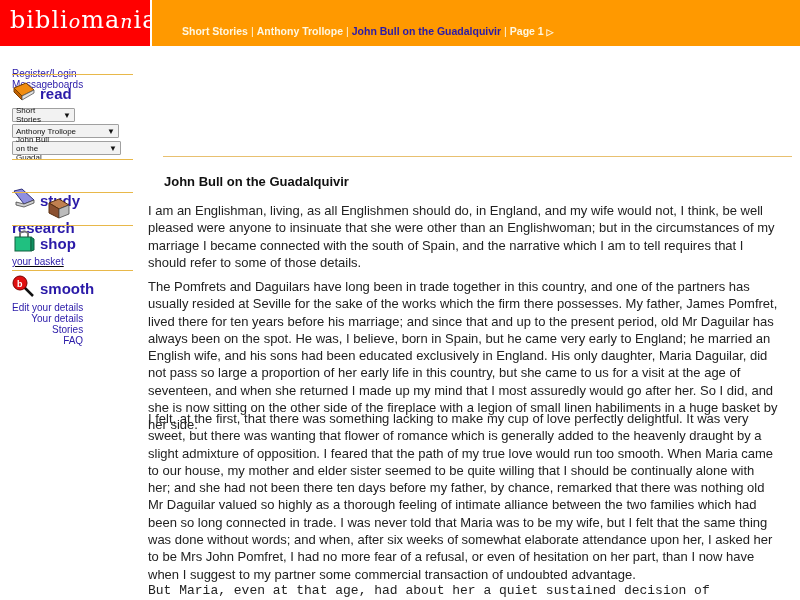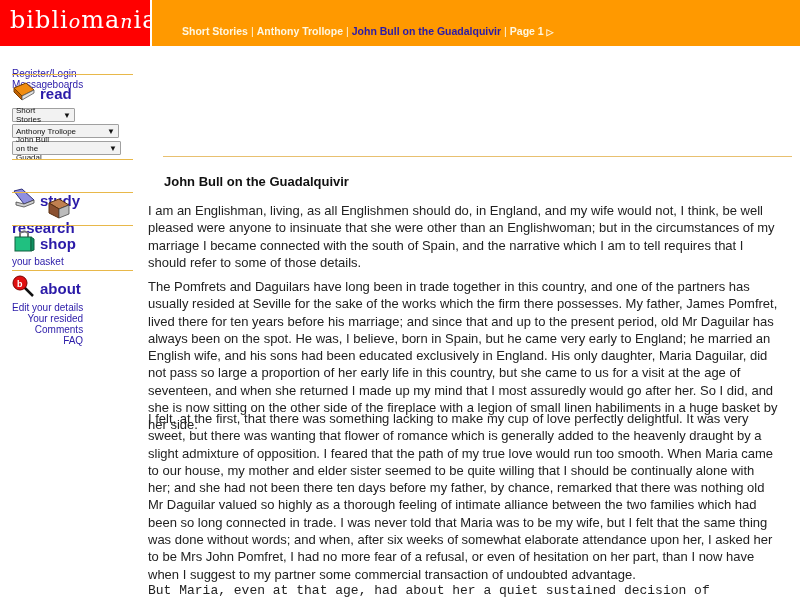--- a/index.html
+++ b/index.html
@@ -94,37 +94,37 @@
   <div class="divider" style="top:179px;"></div>
 
   <div class="nav-section" style="top:184px;">
     <svg class="icon" viewBox="0 0 24 22">
       <path d="M8 7 L8 3 Q12 0 16 3 L16 7" fill="none" stroke="#777" stroke-width="2"></path>
       <rect x="3" y="7" width="16" height="14" fill="#20c080" stroke="#106040" stroke-width="1"></rect>
       <path d="M19 7 L22 9 L22 20 L19 21 Z" fill="#109060" stroke="#106040" stroke-width="1"></path>
     </svg>
     <a class="label" href="#">shop</a>
   </div>
-  <div class="basket" style="top:210px;">
+  <div class="basket" style="top:210px;text-decoration:underline;">
     <a class="small" href="#">your basket</a>
   </div>
   <div class="divider" style="top:224px;"></div>
 
   <div class="nav-section" style="top:229px;">
     <svg class="icon" viewBox="0 0 24 22">
       <line x1="12" y1="12" x2="21" y2="21" stroke="#111" stroke-width="2.5"></line>
       <circle cx="8" cy="8" r="7" fill="#e01010" stroke="#700" stroke-width="1"></circle>
       <text x="5" y="12" font-size="9" fill="#fff" font-weight="bold" font-family="Liberation Sans, sans-serif">b</text>
     </svg>
-    <a class="label" href="#">about</a>
+    <a class="label" href="#">smooth</a>
   </div>
   <div class="search-links" style="top:256px;text-align:right;">
     <a class="small" href="#">Edit your details</a>
-    <a class="small" href="#">Your resided</a>
-    <a class="small" href="#">Comments</a>
+    <a class="small" href="#">Your details</a>
+    <a class="small" href="#">Stories</a>
     <a class="small" href="#">FAQ</a>
   </div>
 </div>
 
 <div class="hr"></div>
 <div class="title">John Bull on the Guadalquivir</div>
 <p class="para" style="top:202px;">I am an Englishman, living, as all Englishmen should do, in England, and my wife would not, I think, be well pleased were anyone to insinuate that she were other than an Englishwoman; but in the circumstances of my marriage I became connected with the south of Spain, and the narrative which I am to tell requires that I should refer to some of those details.</p>
 <p class="para" style="top:278px;">The Pomfrets and Daguilars have long been in trade together in this country, and one of the partners has usually resided at Seville for the sake of the works which the firm there possesses. My father, James Pomfret, lived there for ten years before his marriage; and since that and up to the present period, old Mr Daguilar has always been on the spot. He was, I believe, born in Spain, but he came very early to England; he married an English wife, and his sons had been educated exclusively in England. His only daughter, Maria Daguilar, did not pass so large a proportion of her early life in this country, but she came to us for a visit at the age of seventeen, and when she returned I made up my mind that I most assuredly would go after her. So I did, and she is now sitting on the other side of the fireplace with a legion of small linen habiliments in a huge basket by her side.</p>
 <p class="para" style="top:410px;">I felt, at the first, that there was something lacking to make my cup of love perfectly delightful. It was very sweet, but there was wanting that flower of romance which is generally added to the heavenly draught by a slight admixture of opposition. I feared that the path of my true love would run too smooth. When Maria came to our house, my mother and elder sister seemed to be quite willing that I should be continually alone with her; and she had not been there ten days before my father, by chance, remarked that there was nothing old Mr Daguilar valued so highly as a thorough feeling of intimate alliance between the two families which had been so long connected in trade. I was never told that Maria was to be my wife, but I felt that the same thing was done without words; and when, after six weeks of somewhat elaborate attendance upon her, I asked her to be Mrs John Pomfret, I had no more fear of a refusal, or even of hesitation on her part, than I now have when I suggest to my partner some commercial transaction of undoubted advantage.</p>
 <p class="para" style="top:582px;font-family:Liberation Mono, monospace;">But Maria, even at that age, had about her a quiet sustained decision of character quite unlike anything I had</p>

